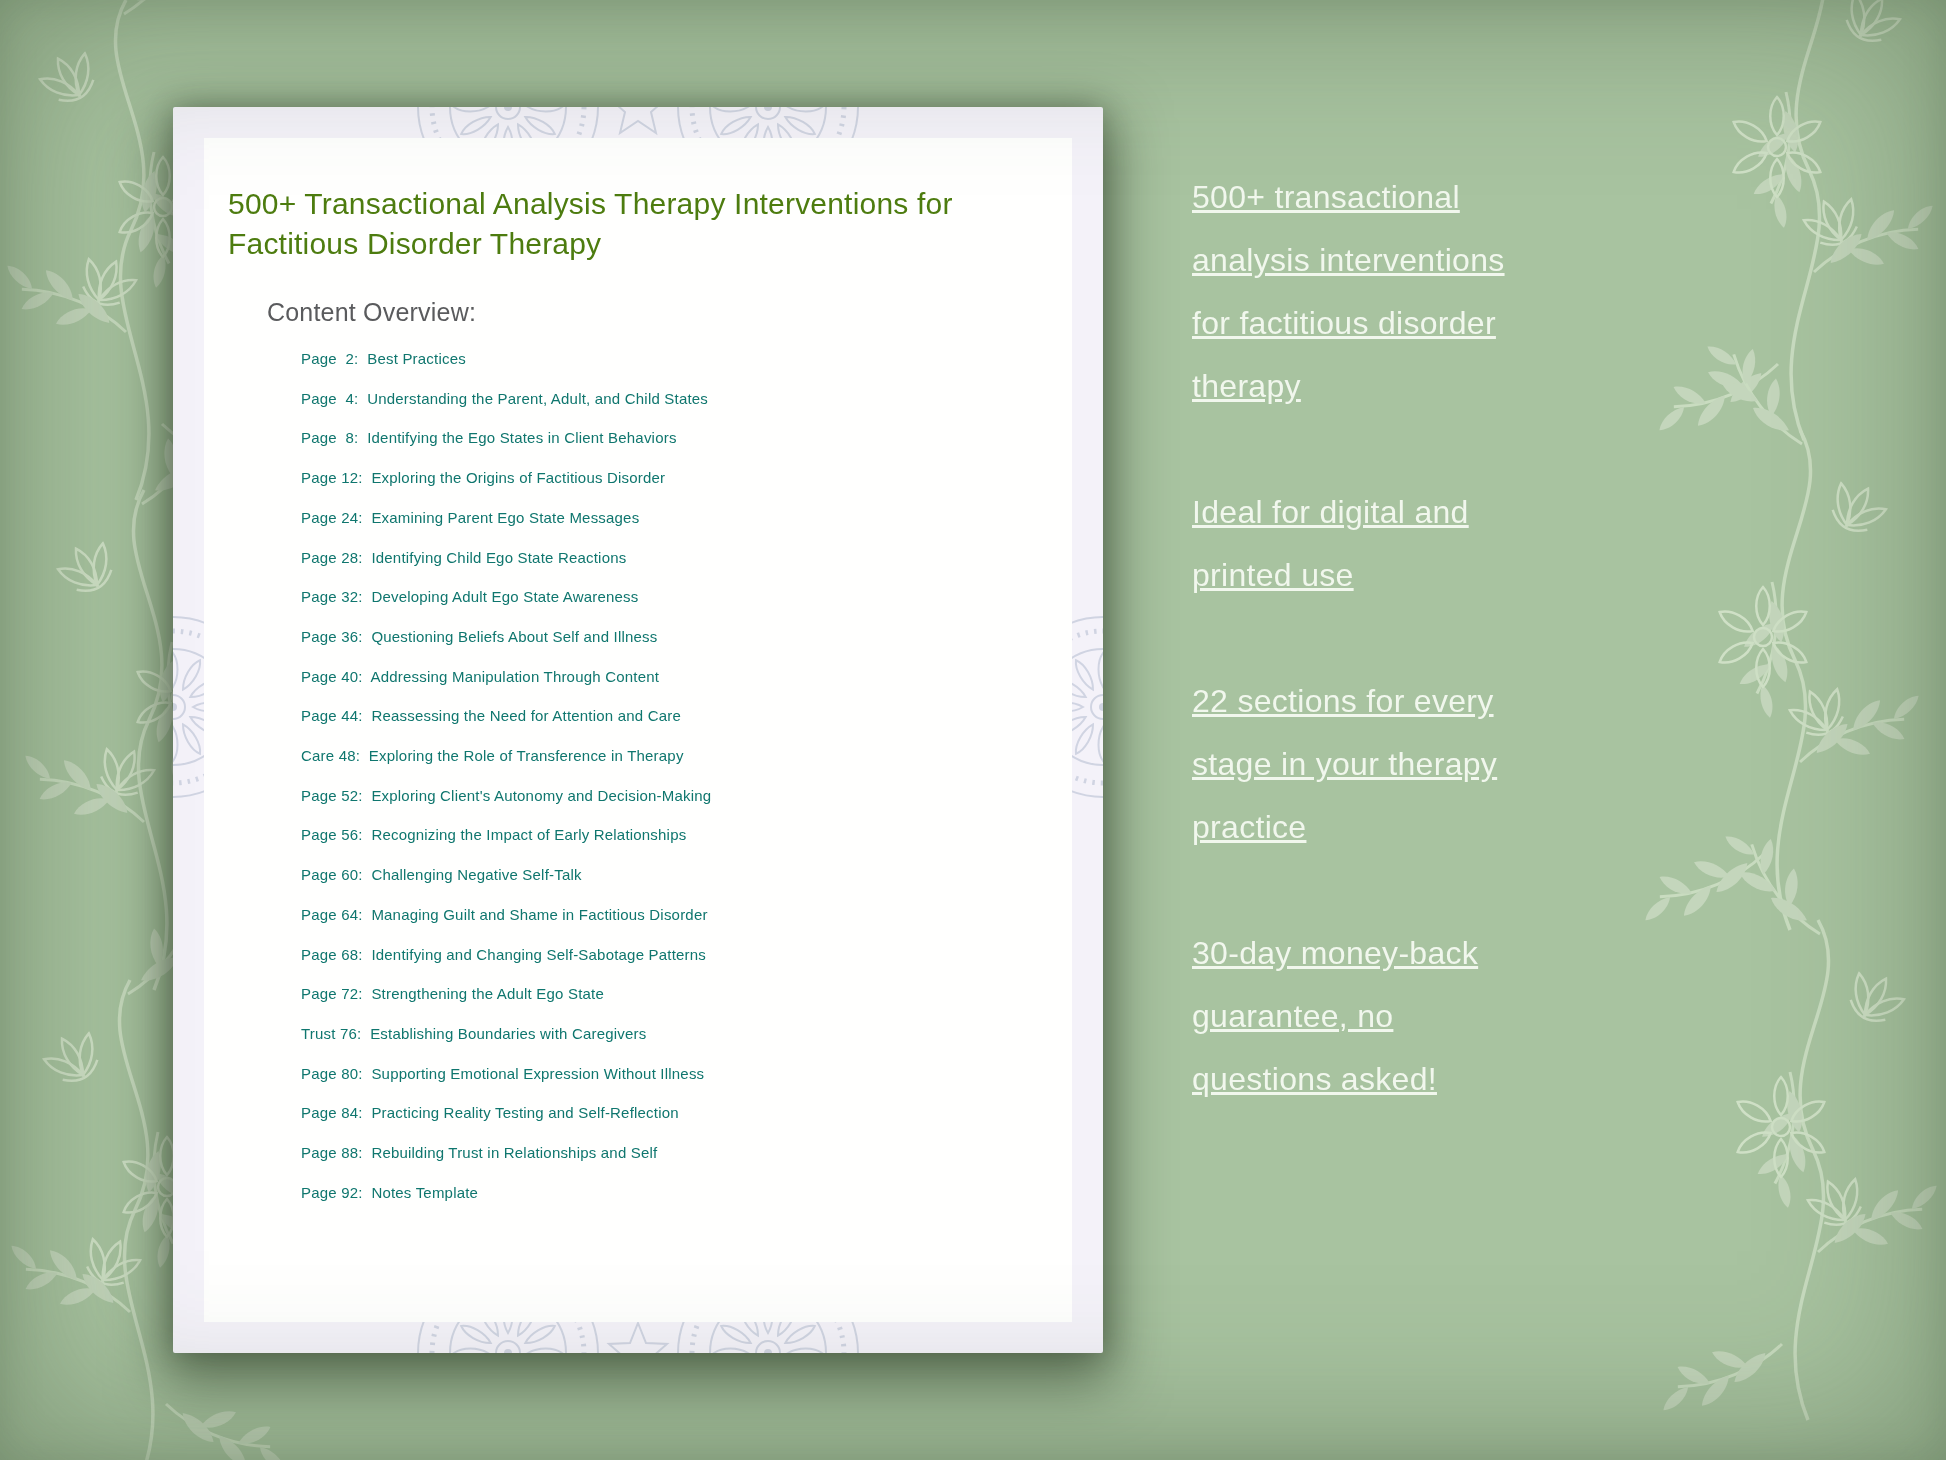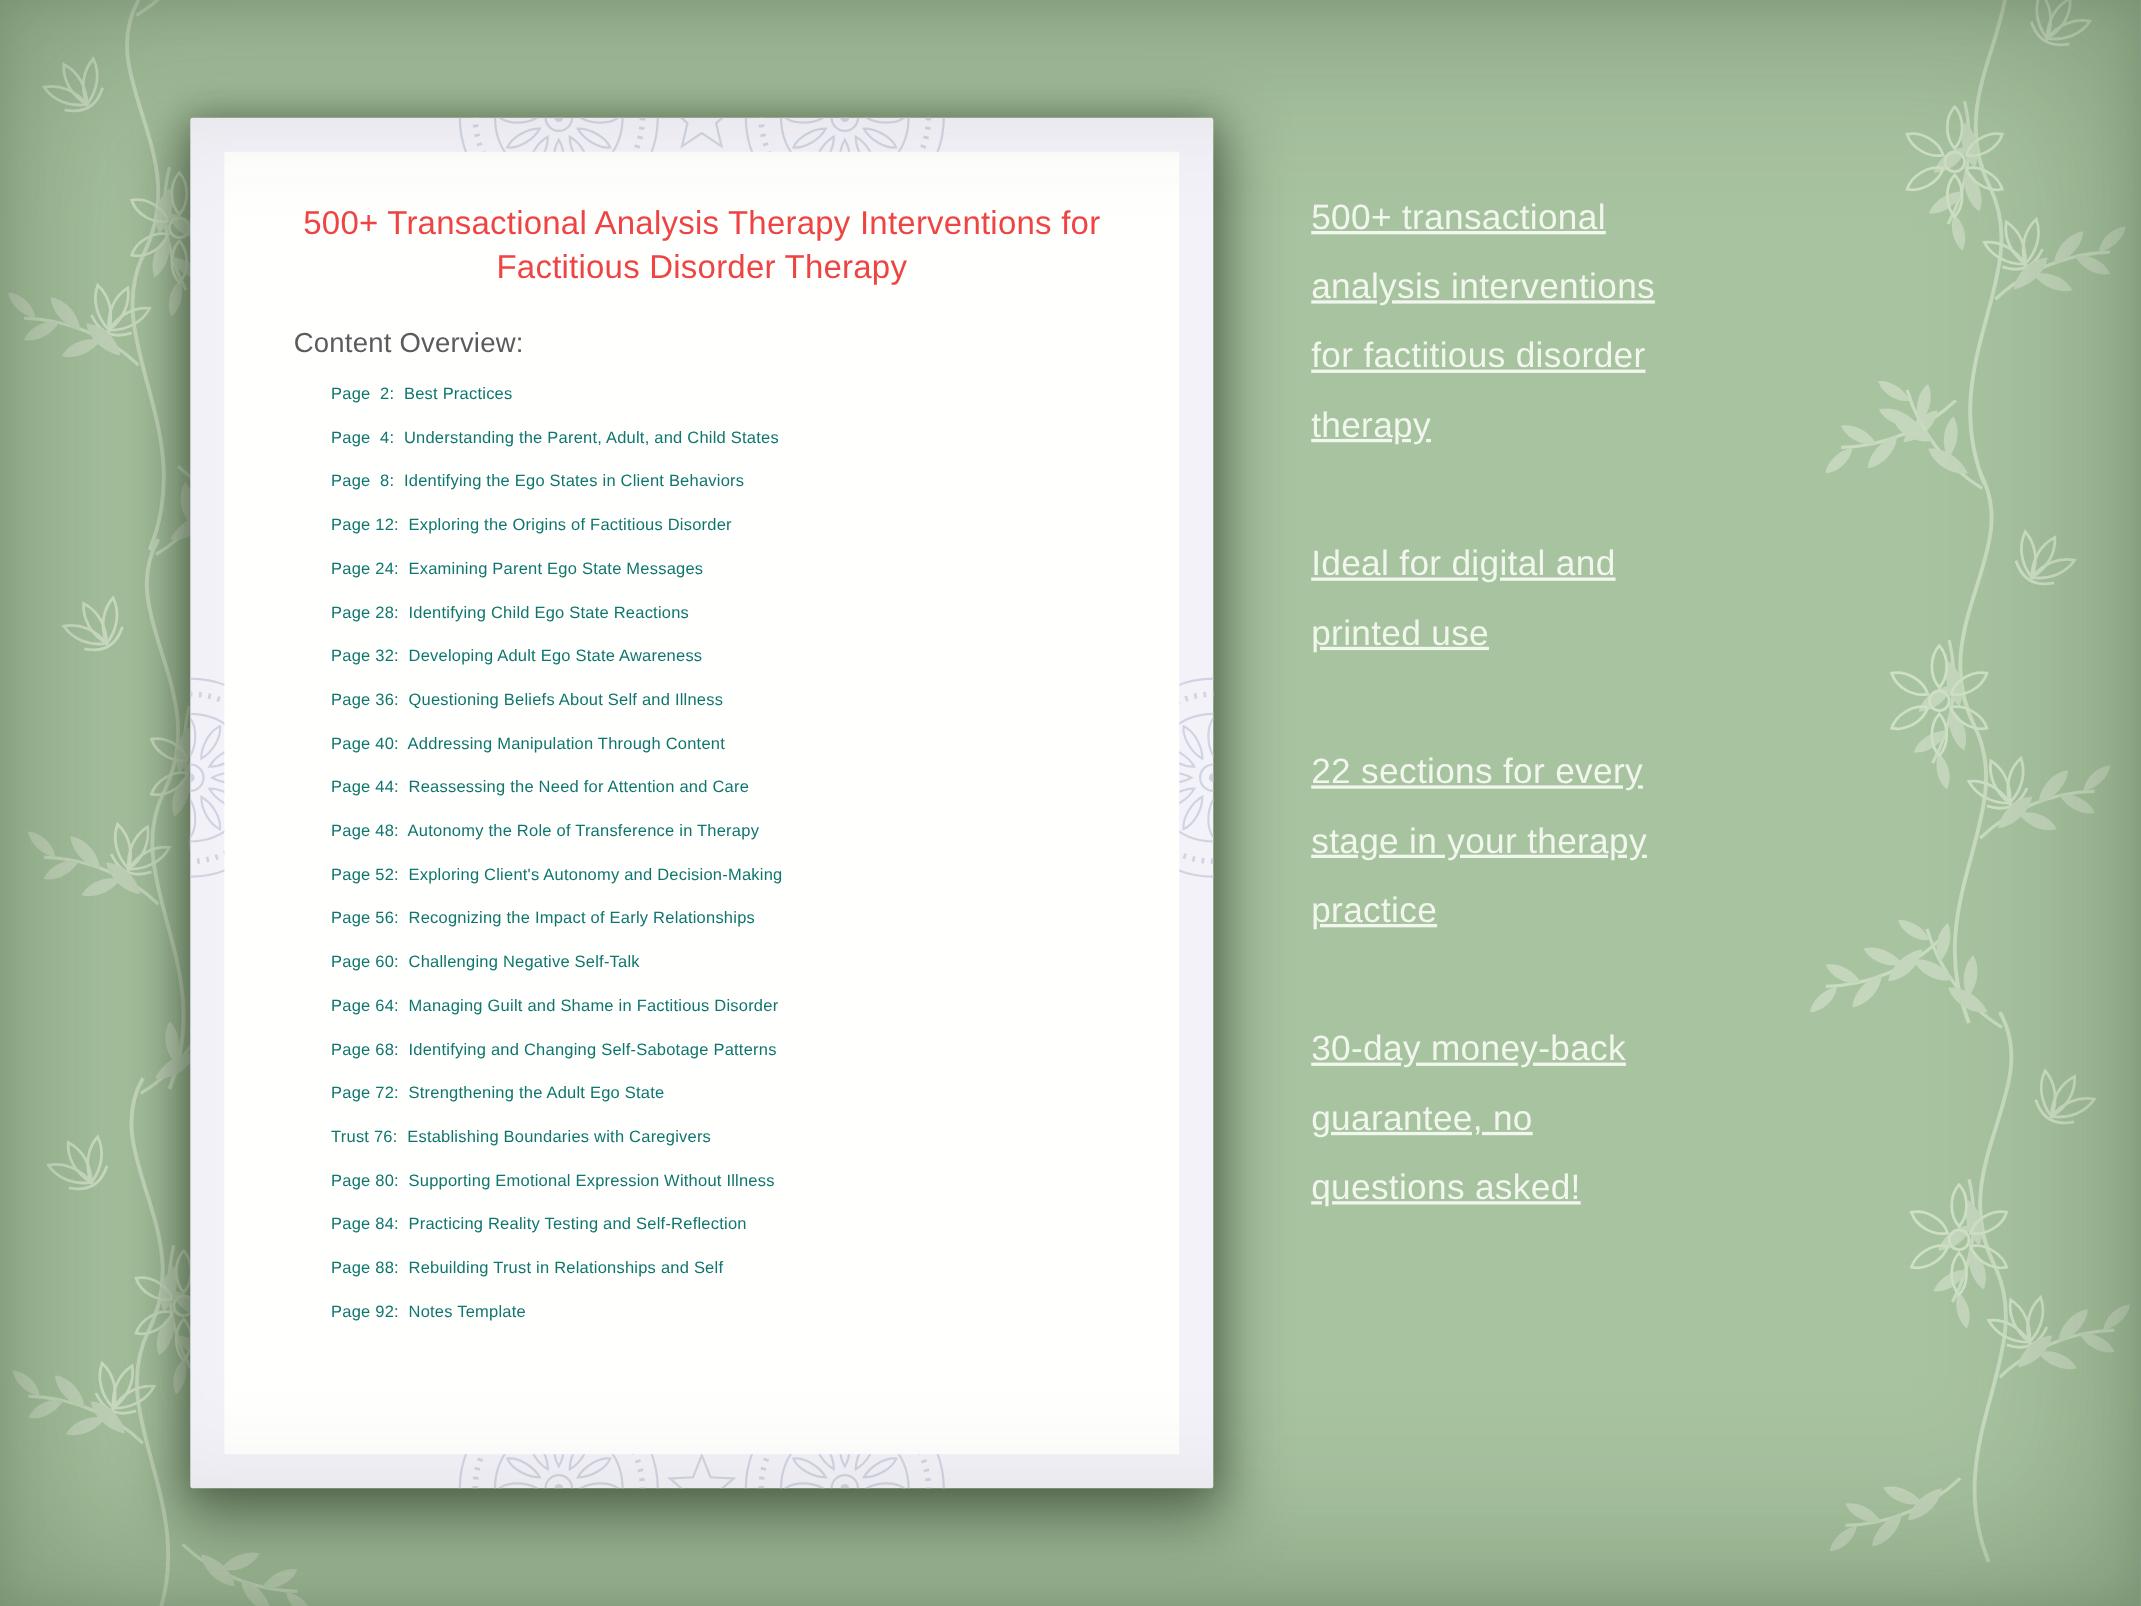--- a/index.html
+++ b/index.html
@@ -25,22 +25,22 @@
   .mandala-top{left:165px;top:-120px;}
   .mandala-bottom{left:165px;top:1126px;}
   .mandala-left{left:-120px;top:480px;}
   .mandala-right{left:810px;top:480px;}
   .page{
     position:absolute;left:31px;top:31px;width:868px;height:1184px;
     background:#fffffe;
   }
   .doc-title{
     margin:46px auto 0 auto;max-width:820px;
-    font-size:30px;line-height:40px;font-weight:400;color:#ef4444;
-    text-align:center;letter-spacing:.2px;white-space:pre-line;
+    font-size:30px;line-height:40px;font-weight:400;color:#4d7c0f;
+    text-align:left;letter-spacing:.2px;white-space:pre-line;
   }
   .doc-heading{
     margin:34px 0 0 63px;
     font-size:25px;font-weight:400;color:#5a5b5d;letter-spacing:.2px;
   }
   .toc{
     list-style:none;margin:12px 0 0 0;padding:0 0 0 97px;
   }
   .toc li{
     font-size:15px;line-height:39.7px;color:#0f766e;
@@ -162,21 +162,21 @@
         <li>Page  2:  Best Practices</li>
           <li>Page  4:  Understanding the Parent, Adult, and Child States</li>
           <li>Page  8:  Identifying the Ego States in Client Behaviors</li>
           <li>Page 12:  Exploring the Origins of Factitious Disorder</li>
           <li>Page 24:  Examining Parent Ego State Messages</li>
           <li>Page 28:  Identifying Child Ego State Reactions</li>
           <li>Page 32:  Developing Adult Ego State Awareness</li>
           <li>Page 36:  Questioning Beliefs About Self and Illness</li>
           <li>Page 40:  Addressing Manipulation Through Content</li>
           <li>Page 44:  Reassessing the Need for Attention and Care</li>
-          <li>Page 48:  Autonomy the Role of Transference in Therapy</li>
+          <li>Care 48:  Exploring the Role of Transference in Therapy</li>
           <li>Page 52:  Exploring Client's Autonomy and Decision-Making</li>
           <li>Page 56:  Recognizing the Impact of Early Relationships</li>
           <li>Page 60:  Challenging Negative Self-Talk</li>
           <li>Page 64:  Managing Guilt and Shame in Factitious Disorder</li>
           <li>Page 68:  Identifying and Changing Self-Sabotage Patterns</li>
           <li>Page 72:  Strengthening the Adult Ego State</li>
           <li>Trust 76:  Establishing Boundaries with Caregivers</li>
           <li>Page 80:  Supporting Emotional Expression Without Illness</li>
           <li>Page 84:  Practicing Reality Testing and Self-Reflection</li>
           <li>Page 88:  Rebuilding Trust in Relationships and Self</li>

